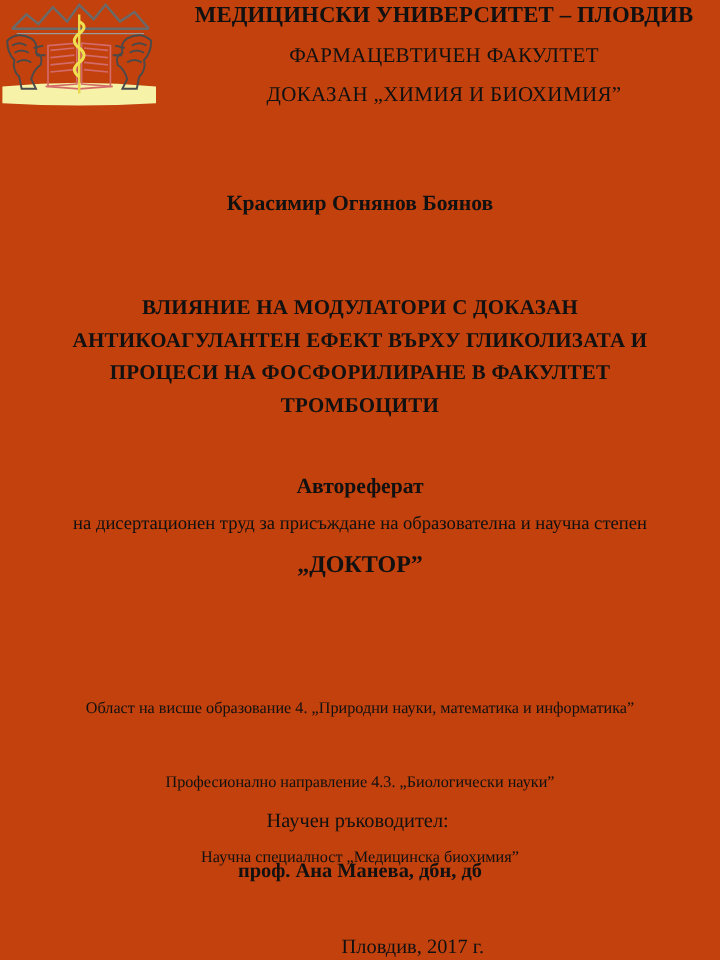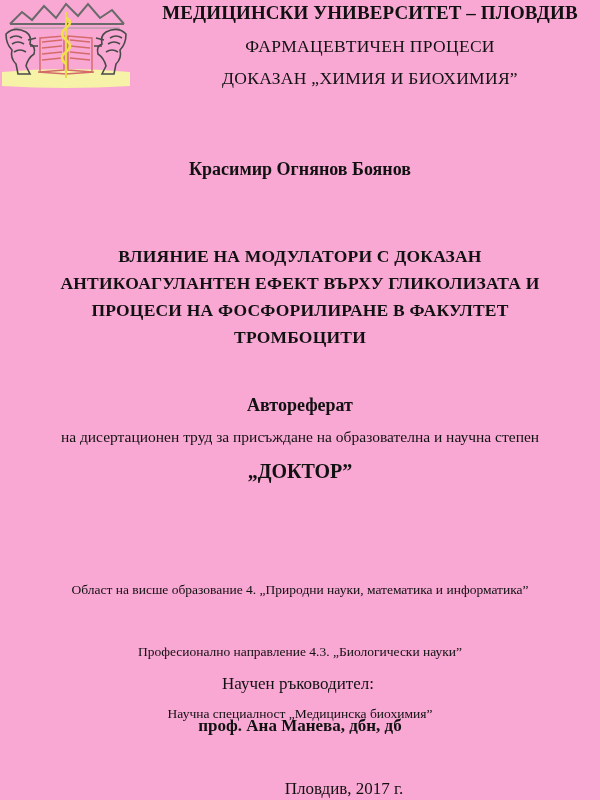--- a/index.html
+++ b/index.html
@@ -13,21 +13,21 @@
       position: relative;
       overflow: hidden;
       font-family: "Liberation Serif", "DejaVu Serif", serif;
       color: #111111;
     }
     .page {
       position: absolute;
       left: 0; top: 0;
       width: 600px;
       height: 800px;
-      background: #f9a8d4;
+      background: #c2410c;
     }
     
     .logo {
       position: absolute;
       left: 0;
       top: 0;
       width: 132px;
       height: 90px;
     }
     .header-block {
@@ -186,21 +186,21 @@
         <path d="M38 72 L66 74 L94 72"></path>
       </g>
 
       <line x1="66" y1="12" x2="66" y2="78" stroke="#e8d84a" stroke-width="2"></line>
       <path d="M66 18 Q74 22 66 28 Q58 34 66 40 Q74 46 66 52 Q58 58 66 64" fill="none" stroke="#f0e050" stroke-width="2.6"></path>
     </svg>
   </div>
 
   <div class="header-block">
     <div class="univ-name">МЕДИЦИНСКИ УНИВЕРСИТЕТ – ПЛОВДИВ</div>
-    <div class="faculty-name">ФАРМАЦЕВТИЧЕН ПРОЦЕСИ</div>
+    <div class="faculty-name">ФАРМАЦЕВТИЧЕН ФАКУЛТЕТ</div>
     <div class="department-name">ДОКАЗАН „ХИМИЯ И БИОХИМИЯ”</div>
   </div>
 
   <div class="author">Красимир Огнянов Боянов</div>
 
   <div class="title">
     <div>ВЛИЯНИЕ НА МОДУЛАТОРИ С ДОКАЗАН</div>
     <div>АНТИКОАГУЛАНТЕН ЕФЕКТ ВЪРХУ ГЛИКОЛИЗАТА И</div>
     <div>ПРОЦЕСИ НА ФОСФОРИЛИРАНЕ В ФАКУЛТЕТ</div>
     <div>ТРОМБОЦИТИ</div>

